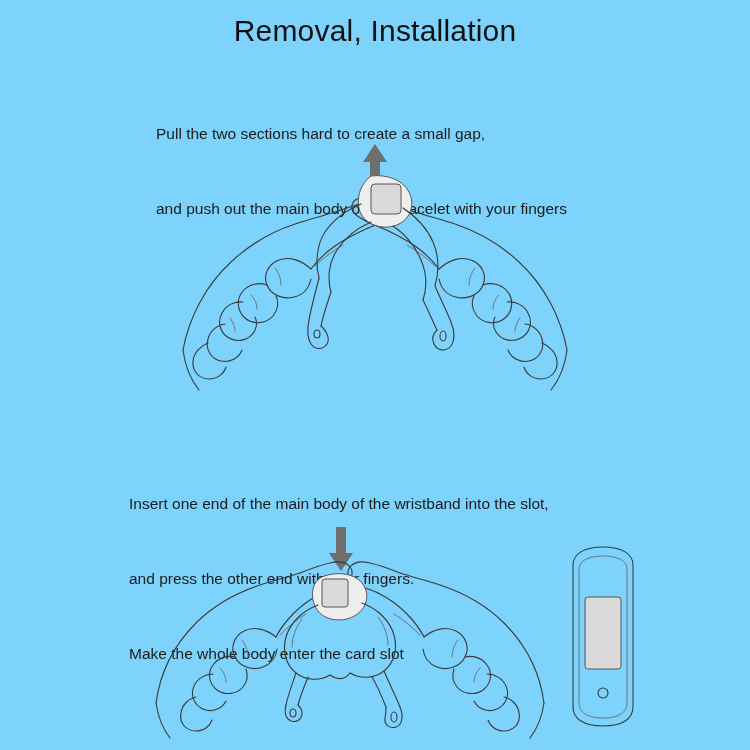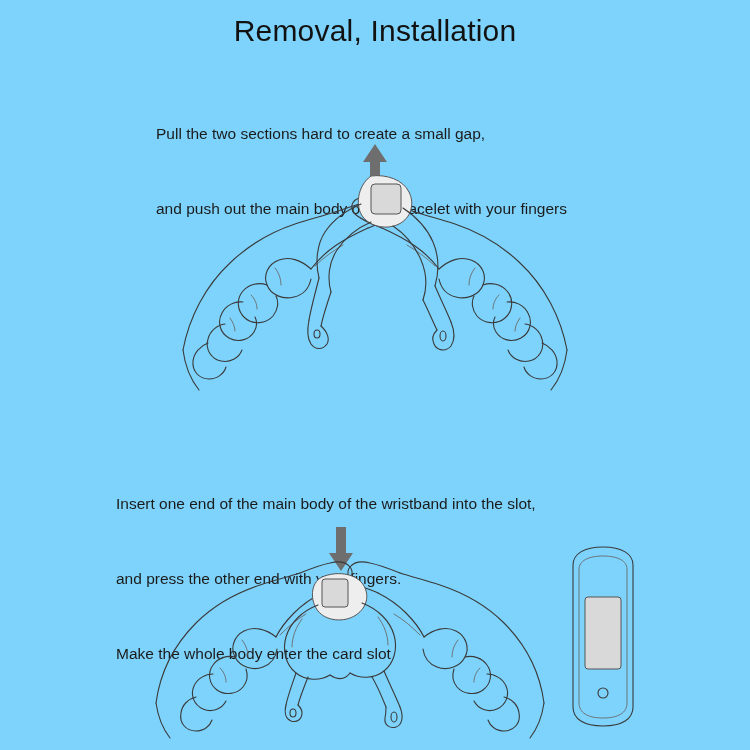--- a/index.html
+++ b/index.html
@@ -39,21 +39,21 @@
     color: #1b1b1b;
     white-space: pre;
   }
   .caption-1 {
     top: 71px;
     left: 133px;
     margin-left: 23px;
   }
   .caption-2 {
     top: 441px;
-    left: 116px;
+    left: 129px;
   }
   .figure {
     position: absolute;
   }
   .fig-1 {
     top: 138px;
     left: 175px;
     width: 400px;
     height: 260px;
   }

